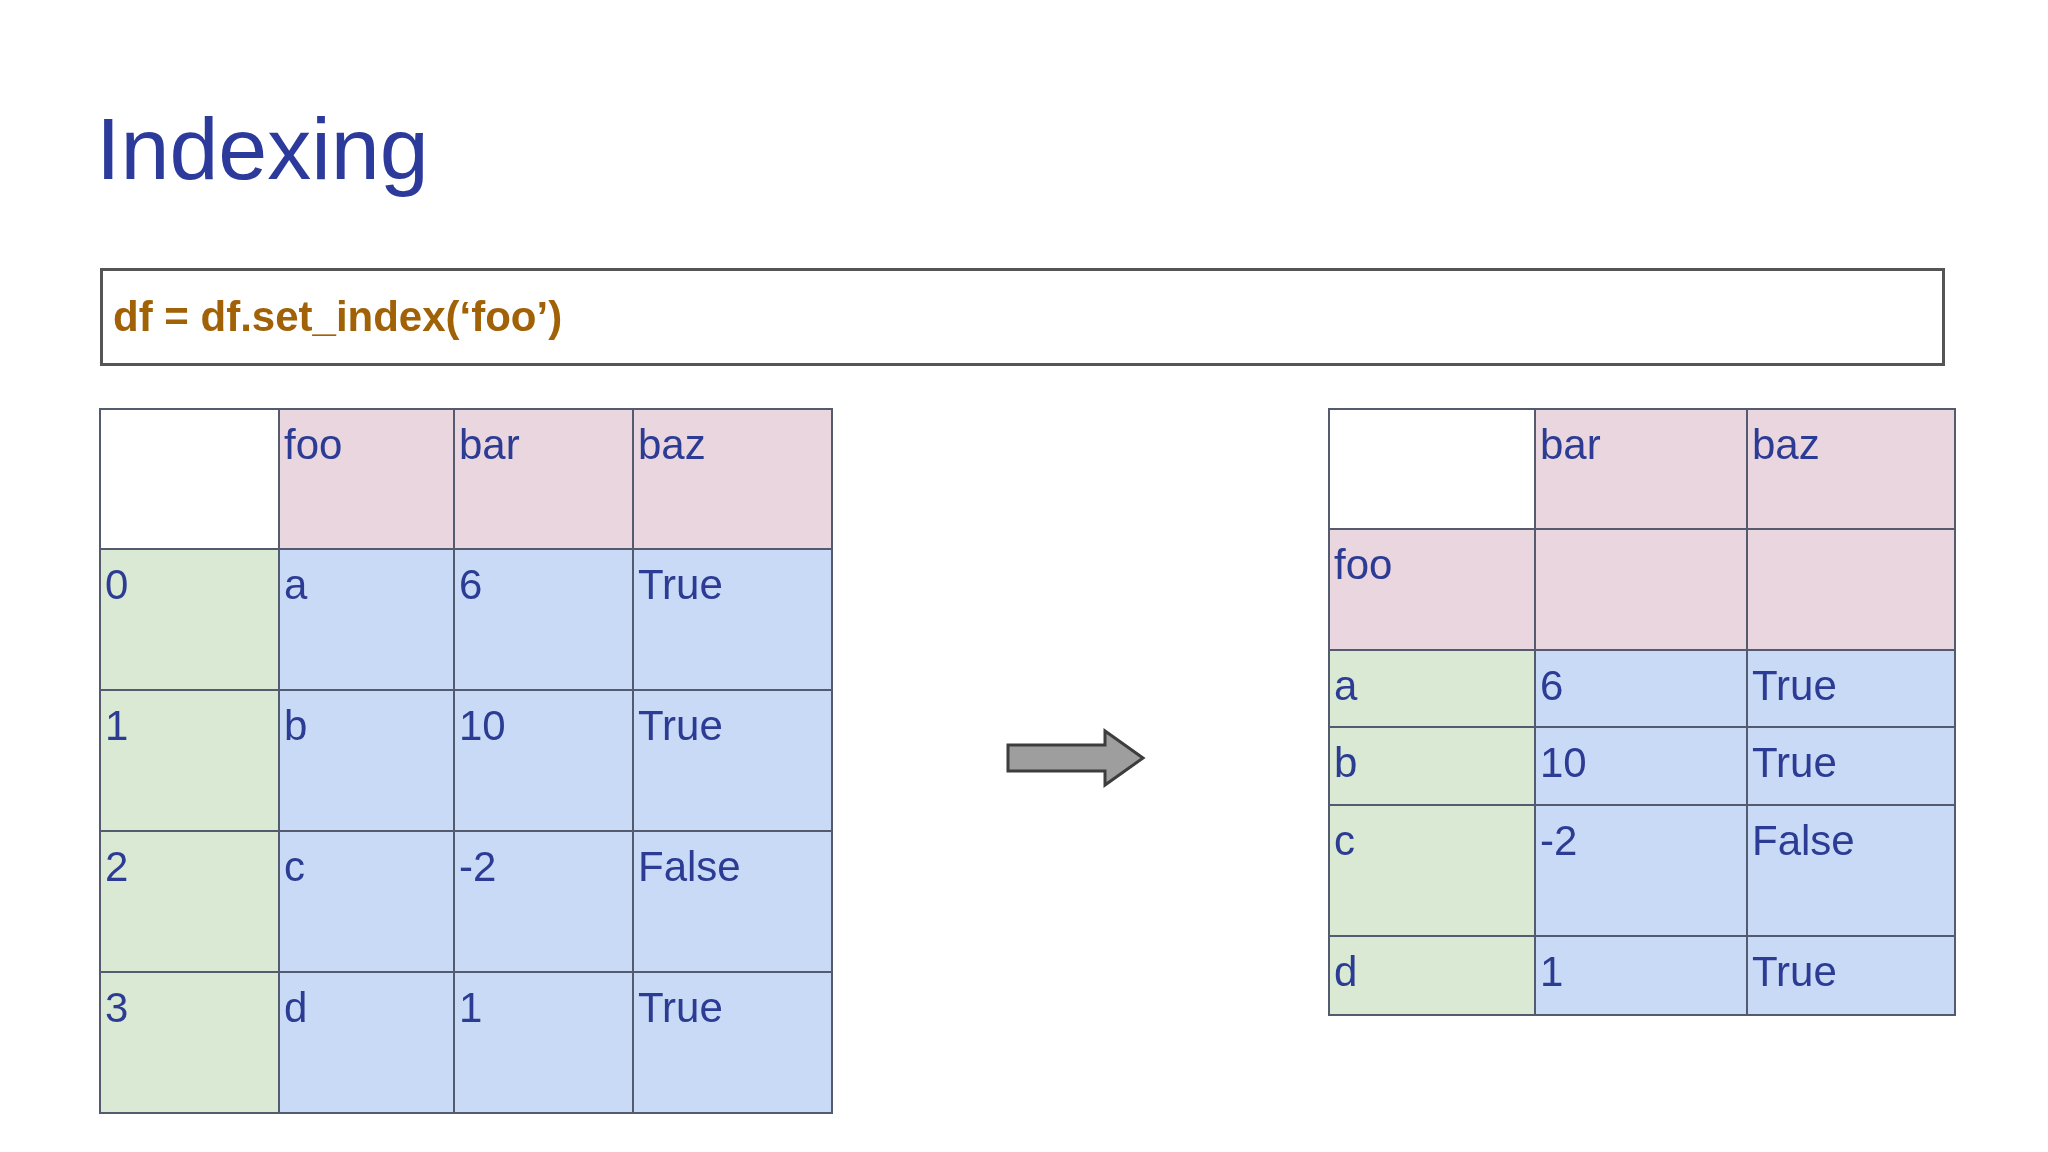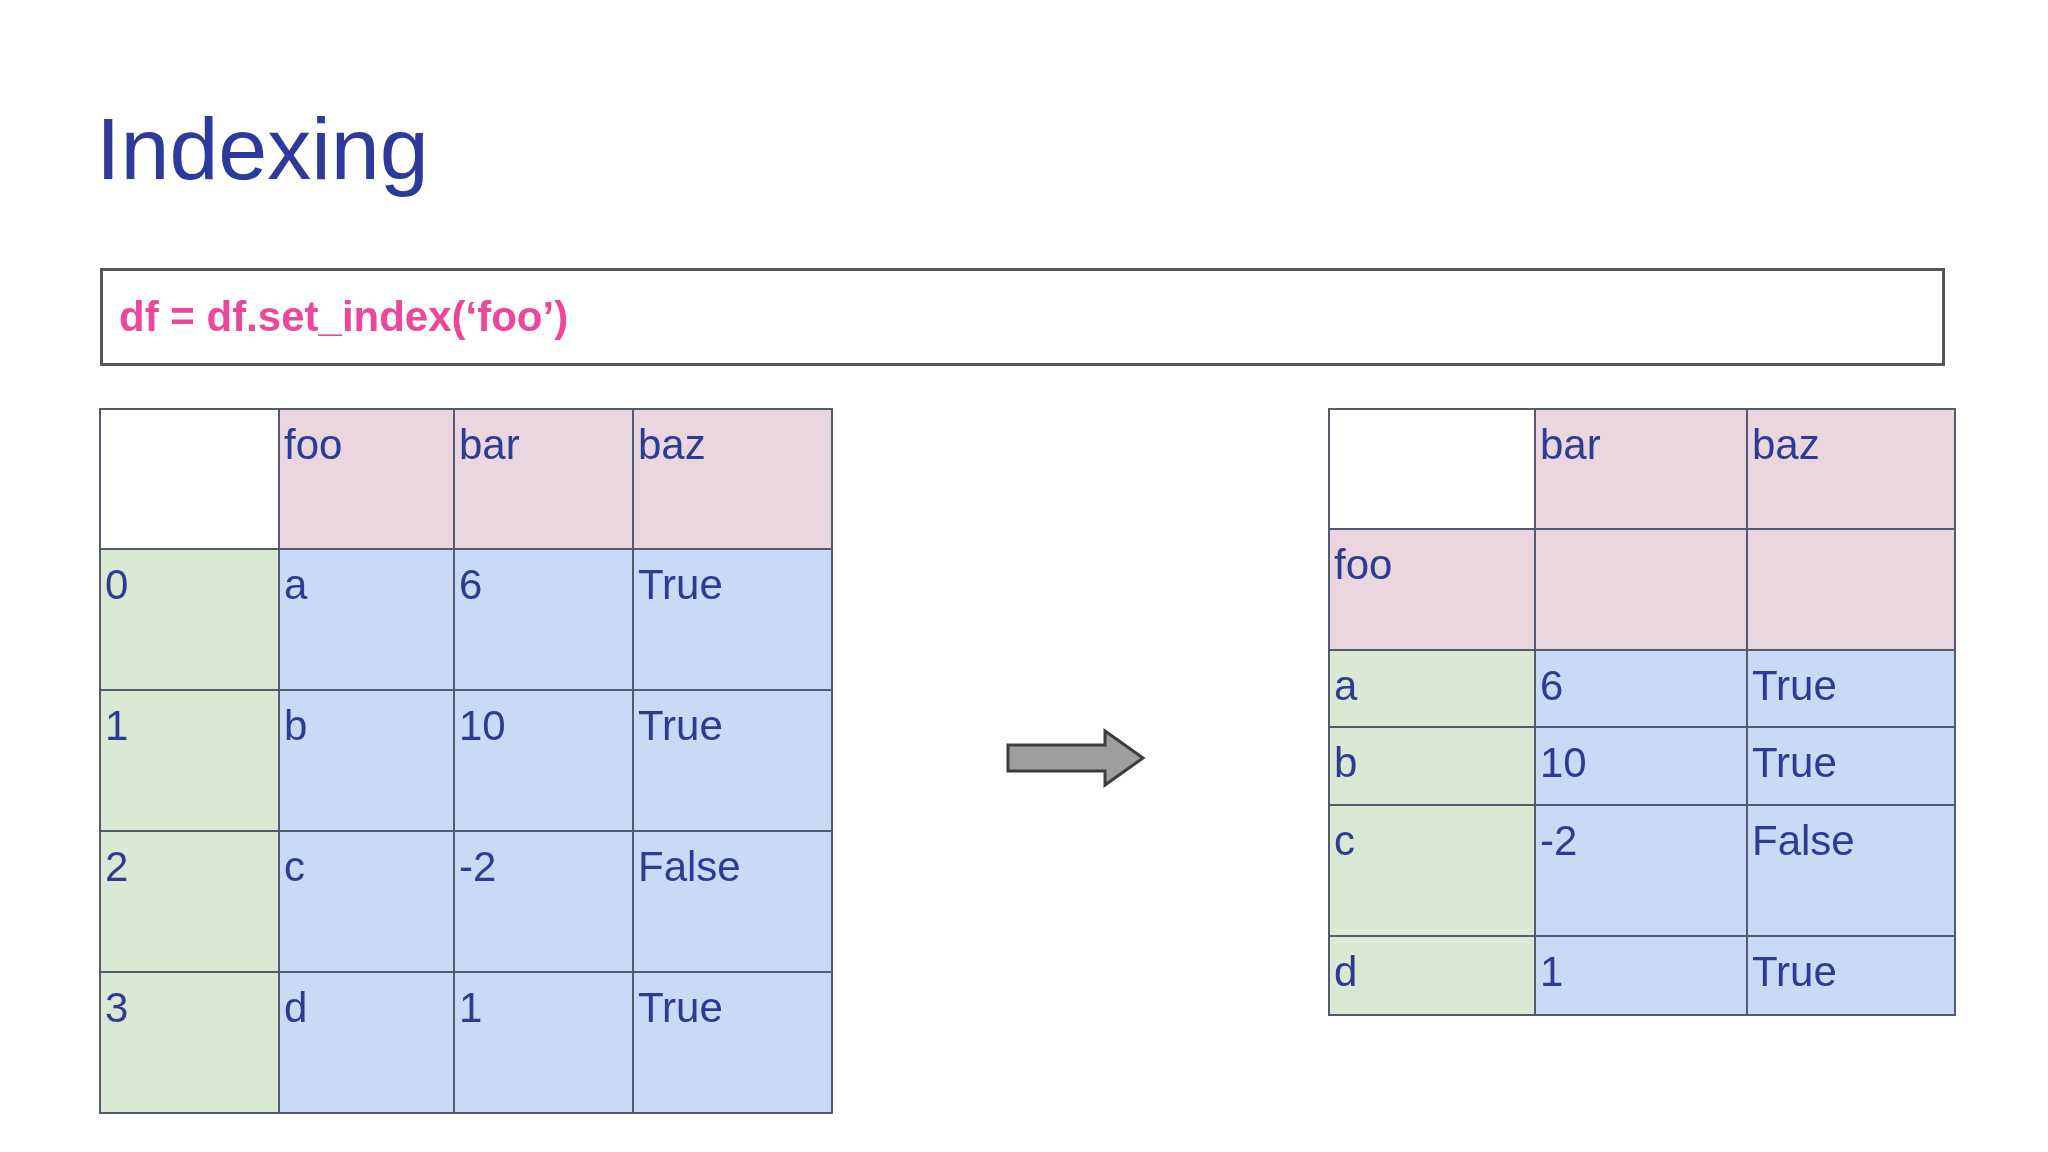--- a/index.html
+++ b/index.html
@@ -36,24 +36,24 @@
     top: 268px;
     width: 1845px;
     height: 98px;
     border: 3px solid #555555;
     background: #ffffff;
     box-sizing: border-box;
     display: flex;
     align-items: center;
   }
   .code-text {
-    margin-left: 16px;
+    margin-left: 10px;
     font-size: 42px;
     font-weight: 700;
-    color: #ec4899;
+    color: #a16207;
     font-family: "Liberation Sans", sans-serif;
   }
 
   
   table.df {
     position: absolute;
     border-collapse: collapse;
     table-layout: fixed;
   }
   table.df td {

